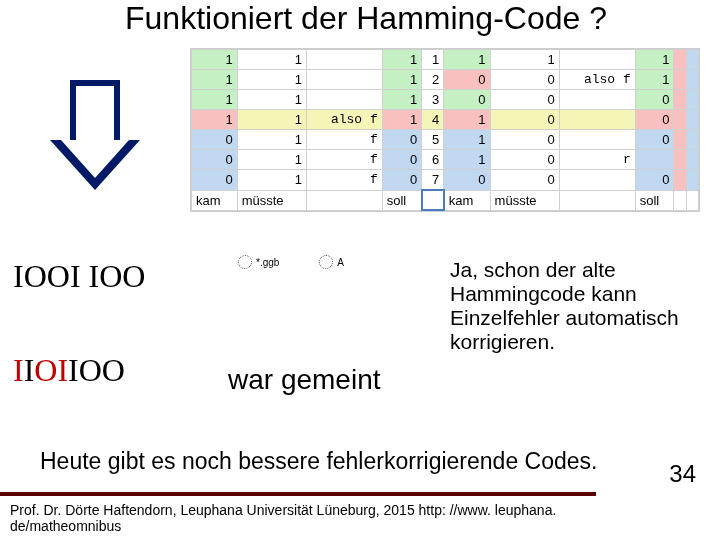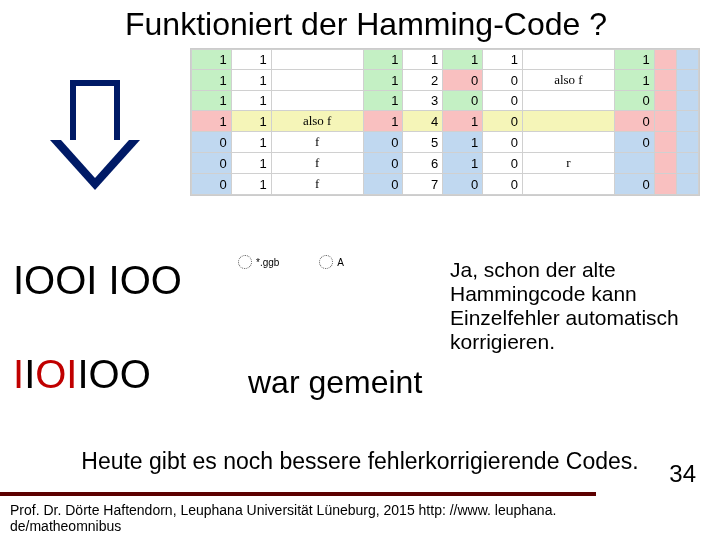--- a/index.html
+++ b/index.html
@@ -7,36 +7,35 @@
     width: 720px;
     height: 540px;
     background: #fff;
     font-family: Arial, Helvetica, sans-serif;
     position: relative;
     overflow: hidden;
   }
   .title {
     font-size: 32px;
     text-align: center;
-    padding-top: 6px;
     padding-bottom: 2px;
     margin-left: 12px;
   }
   .table-wrap {
     position: absolute;
     top: 48px;
     left: 190px;
     width: 510px;
     border: 1px solid #ccc;
     background: #fff;
   }
   table { border-collapse: collapse; width: 100%; font-size: 13px; }
   td { border: 1px solid #d0d0d0; padding: 2px 4px; text-align: right; height: 20px; }
   td.lab { text-align: left; }
-  td.txt { text-align: center; font-family: Liberation Serif, serif; }
+  td.txt { text-align: right; font-family: Liberation Mono, monospace; }
   .bg-g { background: #c4f0c4; }
   .bg-r { background: #f9c0c0; }
   .bg-b { background: #c0d8f0; }
   .bg-y { background: #f5f5b8; }
   .bg-w { background: #fff; }
   .arrow {
     position: absolute;
     top: 80px;
     left: 50px;
     width: 90px;
@@ -62,32 +61,32 @@
     top: 60px;
     left: 11px;
     width: 0; height: 0;
     border-left: 34px solid transparent;
     border-right: 34px solid transparent;
     border-top: 38px solid #fff;
   }
   .bigcode {
     position: absolute;
     left: 13px;
-    font-size: 40px;
-    font-family: Liberation Sans, sans-serif;
+    font-size: 32px;
+    font-family: Liberation Serif, serif;
   }
   .code1 { top: 258px; }
   .code2 { top: 352px; }
   .code2 span { display: inline-block; }
   .red { color: #c00000; }
   .meint {
     position: absolute;
     top: 364px;
-    left: 248px;
-    font-size: 32px;
+    left: 228px;
+    font-size: 28px;
   }
   .icons {
     position: absolute;
     top: 255px;
     left: 238px;
     font-size: 10px;
     display: flex;
     gap: 40px;
     align-items: center;
   }
@@ -104,21 +103,21 @@
     width: 250px;
     font-size: 21px;
     line-height: 1.14;
   }
   .bottomline {
     position: absolute;
     top: 448px;
     left: 40px;
     width: 640px;
     font-size: 23px;
-    text-align: center;
+    text-align: left;
   }
   .pagenum {
     position: absolute;
     top: 460px;
     right: 24px;
     font-size: 24px;
   }
   .footer {
     position: absolute;
     bottom: 0;
@@ -229,20 +228,33 @@
   <td class="txt">f</td>
   <td class="bg-b">0</td>
   <td class="bg-w">7</td>
   <td class="bg-b">0</td>
   <td class="bg-w">0</td>
   <td class="txt"></td>
   <td class="bg-b">0</td>
   <td class="bg-r"></td>
   <td class="bg-b"></td>
 </tr>
+<tr>
+  <td class="lab">kam</td>
+  <td class="lab">müsste</td>
+  <td></td>
+  <td class="lab">soll</td>
+  <td class="focus-cell"></td>
+  <td class="lab">kam</td>
+  <td class="lab">müsste</td>
+  <td></td>
+  <td class="lab">soll</td>
+  <td></td>
+  <td></td>
+</tr>
 </tbody>
     </table>
 </div>
 
 <div class="bigcode code1">IOOI  IOO</div>
 
 <div class="bigcode code2">
   <span class="red">I</span><span> I </span><span class="red">OI</span><span>  IOO</span>
 </div>
 

